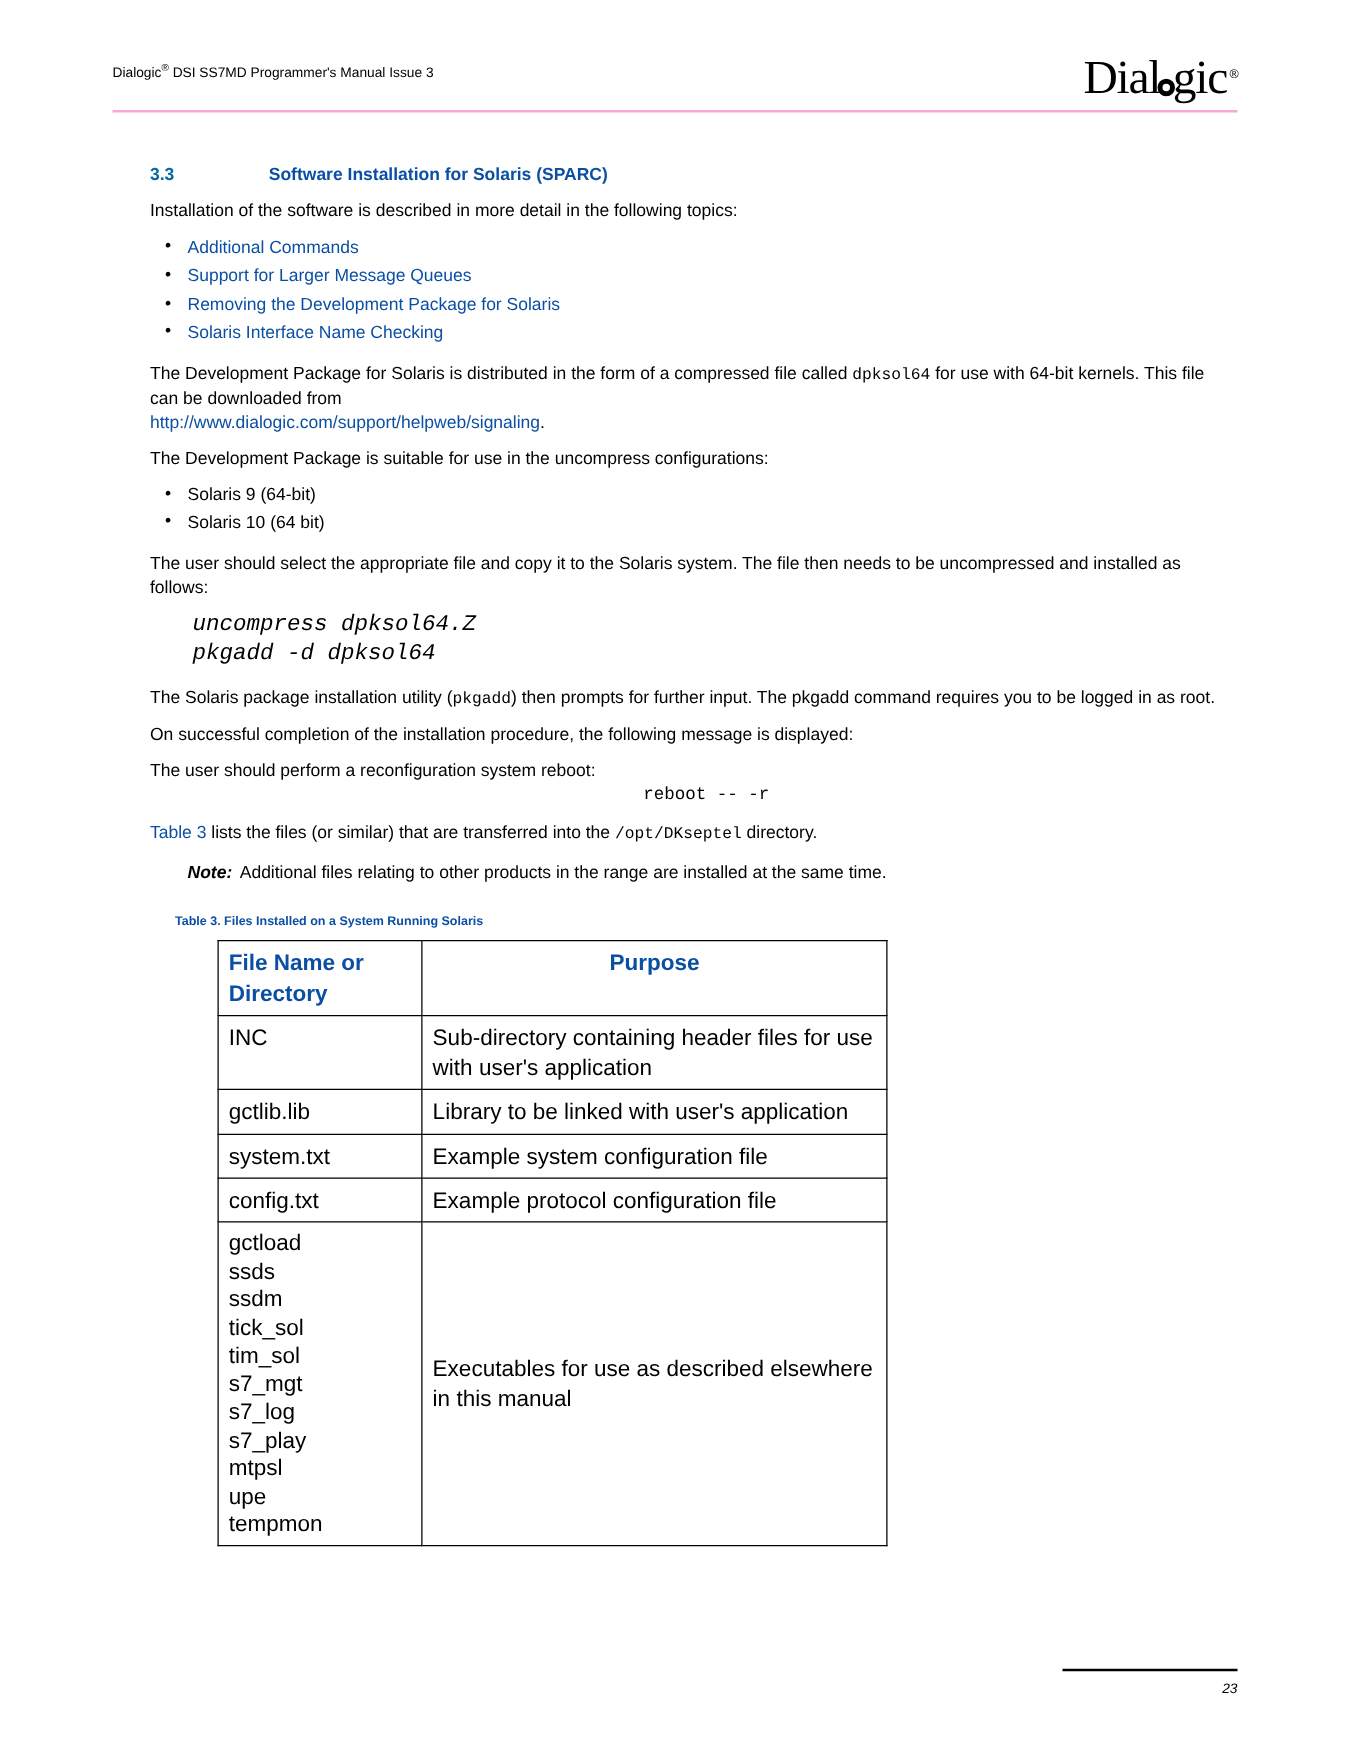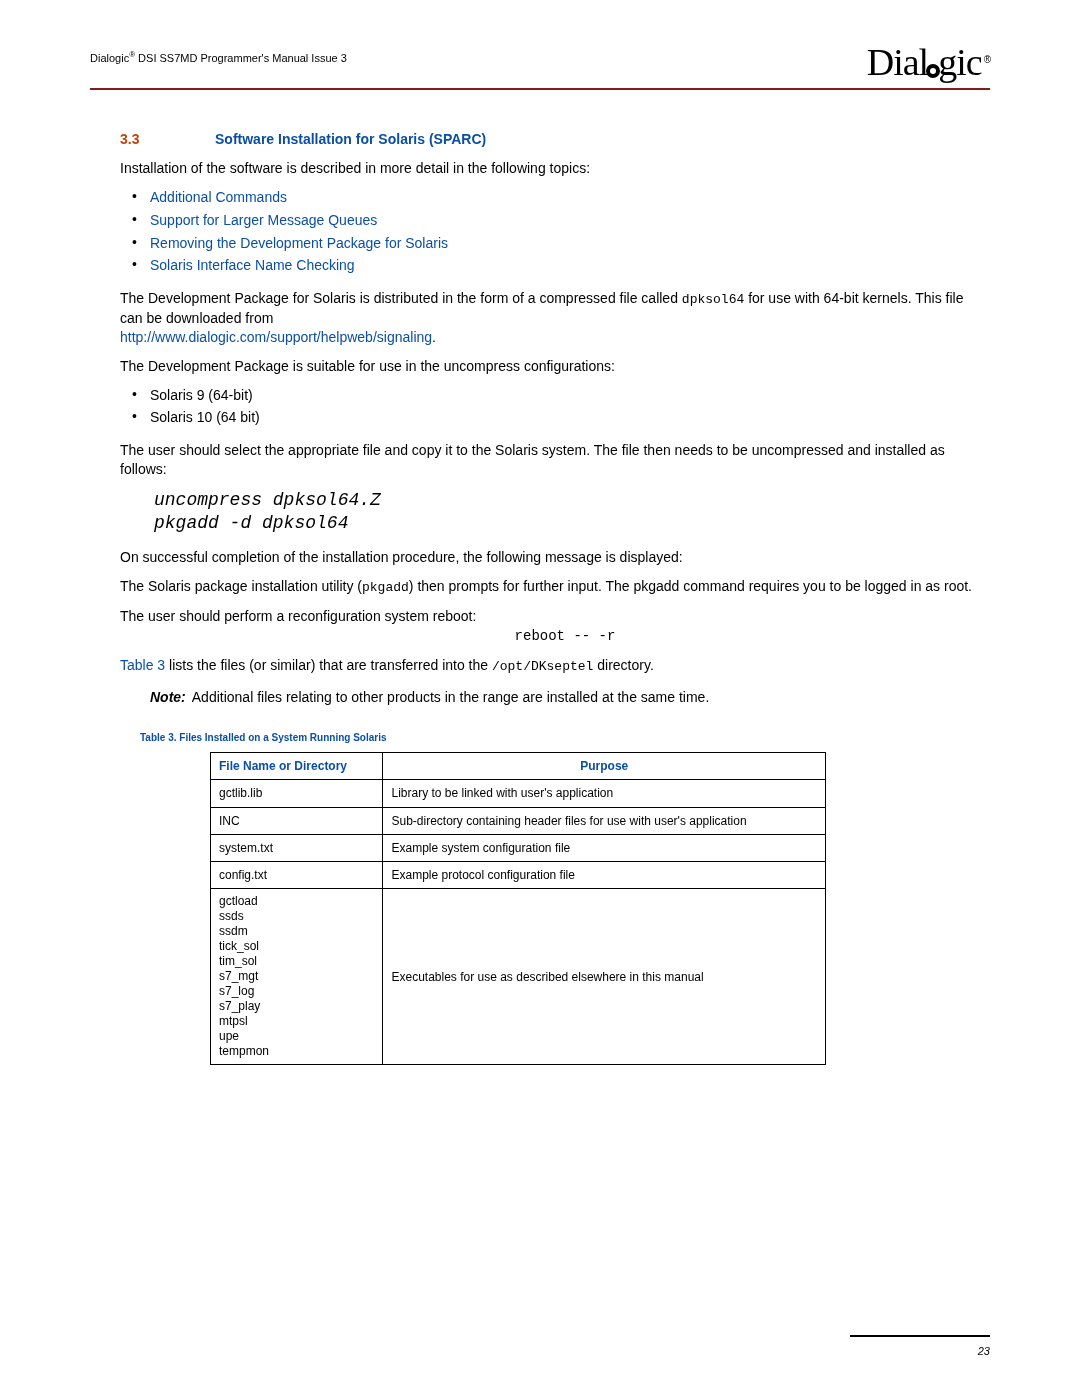--- a/index.html
+++ b/index.html
@@ -13,21 +13,21 @@
     width: 1080px;
     min-height: 1397px;
     box-sizing: border-box;
     padding: 40px 90px 40px 90px;
     position: relative;
   }
   .header {
     display: flex;
     justify-content: space-between;
     align-items: flex-start;
-    border-bottom: 2px solid #7f1d1d;
+    border-bottom: 2px solid #f9a8d4;
     padding-bottom: 4px;
   }
   .header-left {
     font-size: 11px;
     padding-top: 10px;
   }
   .header-left sup { font-size: 8px; vertical-align: super; }
   .logo {
     font-family: Georgia, 'Times New Roman', serif;
     font-size: 38px;
@@ -47,21 +47,21 @@
     margin:0 -2px;
     box-sizing:border-box;
   }
   .logo .reg { font-size:10px; font-family: Verdana, sans-serif; margin-left:2px; position:relative; top:-12px;}
   .content {
     padding: 40px 10px 0 30px;
     font-size: 14px;
     line-height: 1.35;
   }
   .sec-row { display:flex; gap: 55px; margin-bottom: 10px;}
-  .sec-num { color:#c2410c; font-weight:bold; font-size:14px; min-width:40px;}
+  .sec-num { color:#0369a1; font-weight:bold; font-size:14px; min-width:40px;}
   .sec-title { color:#0b4fa4; font-weight:bold; font-size:14px;}
   .para { margin: 10px 0; }
   .ul { margin: 6px 0 14px 0; padding:0; list-style:none;}
   .ul li { position:relative; padding-left: 30px; margin:4px 0;}
   .ul li::before {
     content:"•"; position:absolute; left:12px; top:-1px; font-size:14px;
   }
   .link { color:#0b4fa4; text-decoration:none; cursor:pointer;}
   .mono { font-family: "Courier New", monospace; font-size: 14px; text-align: center; }
   .codeblock {
@@ -71,23 +71,23 @@
     margin: 10px 0 14px 34px;
     line-height: 1.25;
     font-style: italic;
   }
   .reboot-line { margin-left:30px; }
   .note-row { display:flex; gap:6px; margin:12px 0 24px 30px;}
   .note-label { font-style:italic; font-weight:bold;}
   .table-caption { color:#0b4fa4; font-weight:bold; font-size:10px; margin: 18px 0 8px 20px;}
   .file-table {
     border-collapse: collapse;
-    margin-left: 90px;
-    width: 616px;
-    font-size:12px;
+    margin-left: 54px;
+    width: 536px;
+    font-size:18px;
   }
   .file-table th, .file-table td {
     border:1px solid #000;
     padding:5px 8px;
     text-align:left;
     vertical-align:top;
   }
   .file-table th { color:#0b4fa4; font-weight:bold; background:#fff;}
   .file-table th.purpose { text-align:center;}
   .exec-cell { white-space:pre; line-height:1.25;}
@@ -150,25 +150,25 @@
     <ul class="ul">
       <li>Solaris 9 (64-bit)</li>
       <li>Solaris 10 (64 bit)</li>
     </ul>
 
     <div class="para">The user should select the appropriate file and copy it to the Solaris system. The file then needs to be uncompressed and installed as follows:</div>
 
     <div class="codeblock">uncompress dpksol64.Z
 pkgadd -d dpksol64</div>
 
-    <div class="para">On successful completion of the installation procedure, the following message is displayed:</div>
-
     <div class="para">
       <span>The Solaris package installation utility (</span><span class="mono" style="font-size:13px;">pkgadd</span><span>) then prompts for further input. The pkgadd command requires you to be logged in as root.</span>
     </div>
+
+    <div class="para">On successful completion of the installation procedure, the following message is displayed:</div>
 
 
     <div class="para" style="margin-bottom:2px;">The user should perform a reconfiguration system reboot:</div>
     <div class="mono reboot-line">reboot -- -r</div>
 
     <div class="para">
       <span class="link">Table 3</span><span> lists the files (or similar) that are transferred into the </span><span class="mono" style="font-size:13px;">/opt/DKseptel</span><span> directory.</span>
     </div>
 
     <div class="note-row">
@@ -180,26 +180,26 @@
 
     <table class="file-table">
       <thead>
         <tr>
           <th>File Name or Directory</th>
           <th class="purpose">Purpose</th>
         </tr>
       </thead>
       <tbody>
         <tr>
+          <td>INC</td>
+          <td>Sub-directory containing header files for use with user's application</td>
+        </tr>
+        <tr>
           <td>gctlib.lib</td>
           <td>Library to be linked with user's application</td>
-        </tr>
-        <tr>
-          <td>INC</td>
-          <td>Sub-directory containing header files for use with user's application</td>
         </tr>
         <tr>
           <td>system.txt</td>
           <td>Example system configuration file</td>
         </tr>
         <tr>
           <td>config.txt</td>
           <td>Example protocol configuration file</td>
         </tr>
         <tr>

